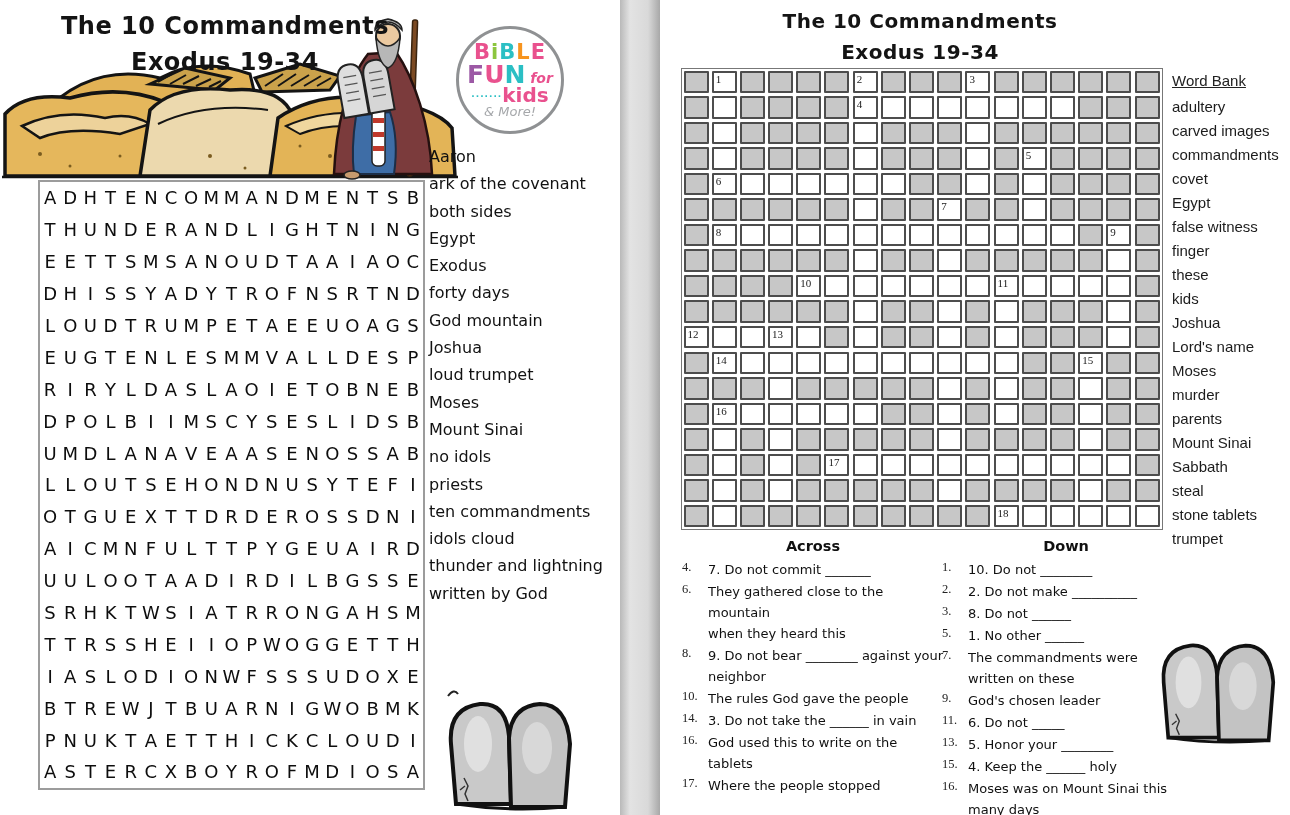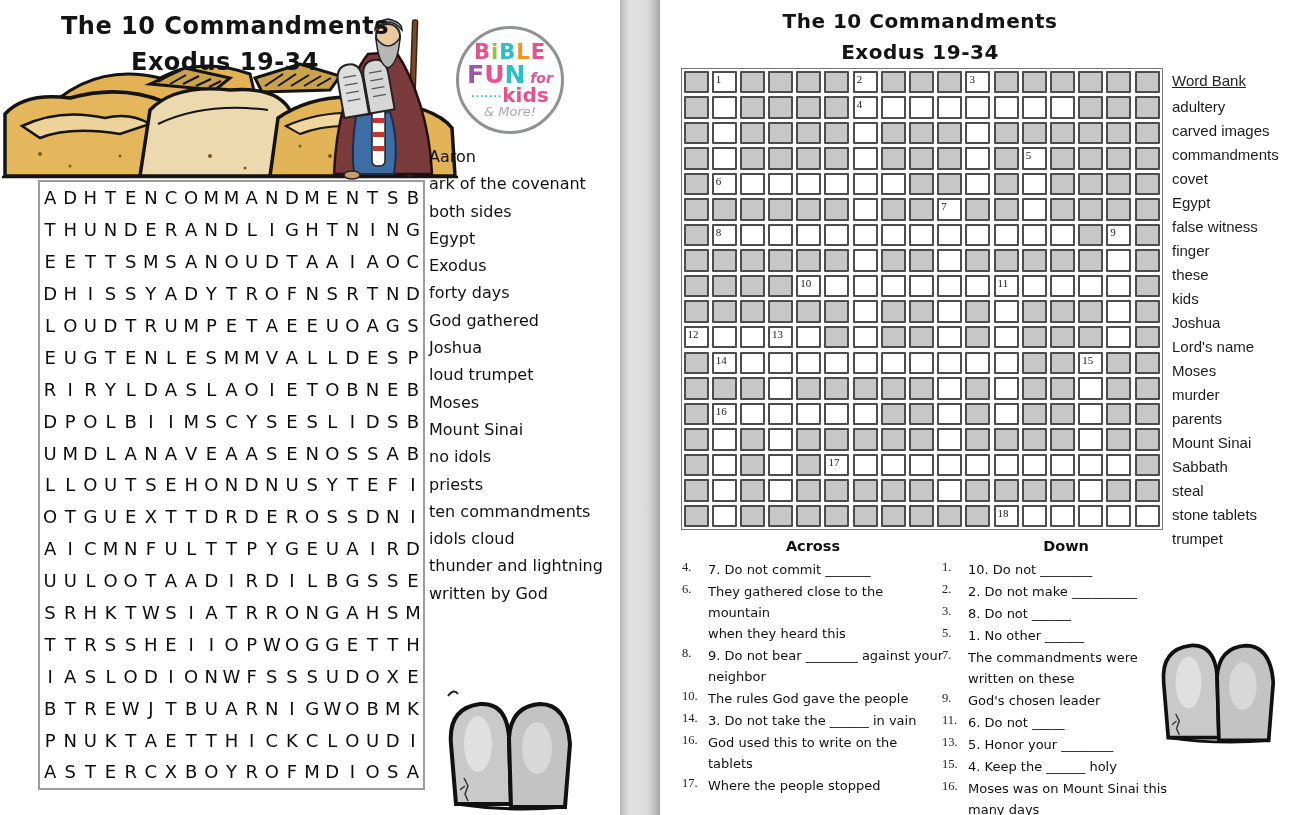--- a/index.html
+++ b/index.html
@@ -510,21 +510,21 @@
         </div>
     </div>
 
     <div id="word-list">
         <div class="wl-item">Aaron</div>
         <div class="wl-item">ark of the covenant</div>
         <div class="wl-item">both sides</div>
         <div class="wl-item">Egypt</div>
         <div class="wl-item">Exodus</div>
         <div class="wl-item">forty days</div>
-        <div class="wl-item">God gathered</div>
+        <div class="wl-item">God mountain</div>
         <div class="wl-item">Joshua</div>
         <div class="wl-item">loud trumpet</div>
         <div class="wl-item">Moses</div>
         <div class="wl-item">Mount Sinai</div>
         <div class="wl-item">no idols</div>
         <div class="wl-item">priests</div>
         <div class="wl-item">ten commandments</div>
         <div class="wl-item">idols cloud</div>
         <div class="wl-item">thunder and lightning</div>
         <div class="wl-item">written by God</div>

